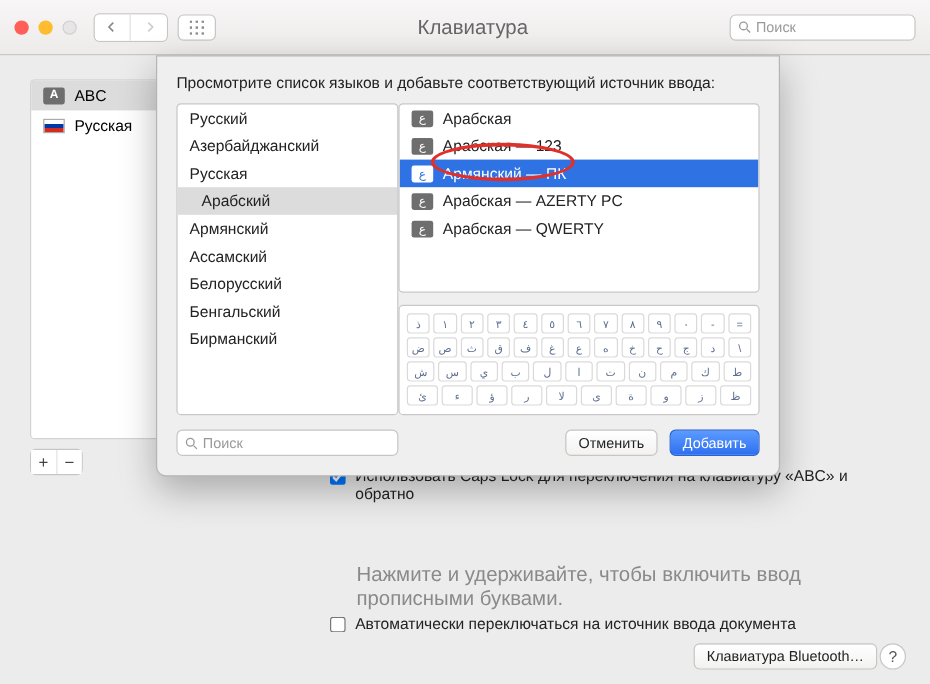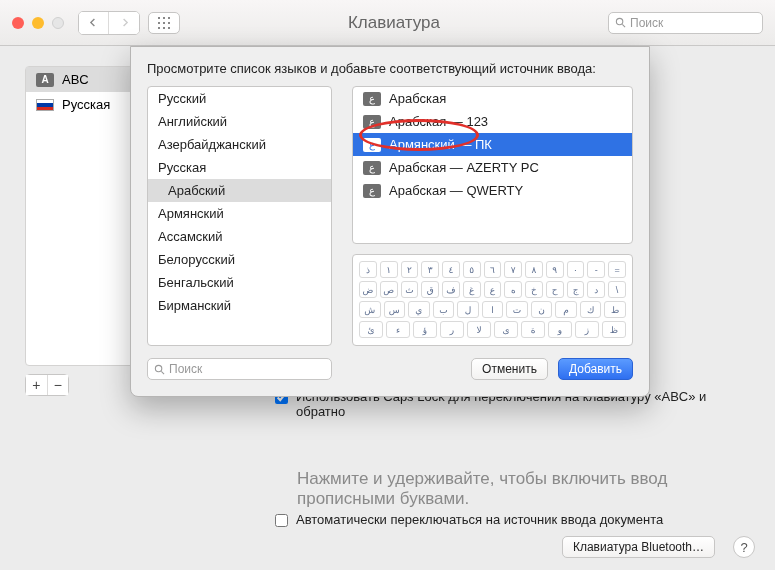--- a/index.html
+++ b/index.html
@@ -28,28 +28,28 @@
   .flag{ width:18px; height:12px; display:inline-block; background:linear-gradient(#fff 33%,#0039a6 33%,#0039a6 66%,#d52b1e 66%); border:0.5px solid #aaa;}
   .addremove { width:44px; height:22px; border:1px solid #c7c6c5; border-radius:5px; background:#fff; display:flex; margin-top:8px;}
   .addremove button{flex:1;border:none;background:#fff;color:#444;font-size:14px;}
   .addremove button:first-child{border-right:1px solid #dcdbda;}
 
   .checks { margin-left: 10px; font-size:13px; color:#222;}
   .checks .row{display:flex; align-items:flex-start; gap:8px; padding:3px 0;}
   .checks input[type=checkbox]{margin-top:2px;}
   .checks .hint{ color:#8a8a8a; font-size:17px; padding-left:22px;margin-top:47px;}
 
-  .footer { position:absolute; bottom:12px; right:20px; display:flex; gap:18px; align-items:center;}
+  .footer { position:absolute; bottom:12px; right:20px; display:flex; gap:2px; align-items:center;}
   .btn { height:22px; padding:0 10px; border:1px solid #c7c6c5; border-radius:5px; background:linear-gradient(#fff,#f3f2f1); font-size:12px; color:#222;}
   .help { width:22px;height:22px;border:1px solid #c7c6c5;border-radius:11px;background:#fff;font-size:13px;color:#555;display:flex;align-items:center;justify-content:center;}
 
   
   .sheet { position:absolute; top:46px; left:130px; width:520px; background:#efefef; border:1px solid #b6b5b4; border-radius:0 0 8px 8px; box-shadow:0 12px 30px rgba(0,0,0,.28); padding:14px 16px 16px;}
   .sheet-title{ font-size:13px; color:#222; margin-bottom:10px;}
-  .cols{ display:flex; gap:20px;}
+  .cols{ display:flex; gap:0;}
   .listbox{ background:#fff; border:1px solid #c8c7c6; border-radius:4px; height:260px; overflow-y:auto; }
   .listbox.left{ width:185px;} .listbox.right{ flex:1;}
   .li{ padding:4px 10px; font-size:13px; color:#222; display:flex; align-items:center; gap:8px;}
   .li.sel-grey{ background:#dcdcdc;padding-left:20px;}
   .li.sel-blue{ background:#2f72e4; color:#fff;}
   .ar-icon{ width:18px; height:14px; border-radius:2px; background:#6e6e6e; color:#fff; font-size:10px; display:flex;align-items:center;justify-content:center;}
   .li.sel-blue .ar-icon{ background:#fff; color:#2f72e4;}
   .rightcol{ flex:1; display:flex; flex-direction:column; gap:10px;}
   .kbd-preview{ background:#fff; border:1px solid #c8c7c6; border-radius:4px; height:92px; padding:6px; display:flex; flex-direction:column; gap:3px;}
   .kbd-row{ display:flex; gap:3px;}
@@ -147,21 +147,20 @@
 <div class="footer">
   <button class="btn">Клавиатура Bluetooth…</button>
   <div class="help">?</div>
 </div>
 
 <div class="sheet">
   <div class="sheet-title">Просмотрите список языков и добавьте соответствующий источник ввода:</div>
   <div class="cols">
     <div class="listbox left" id="lang-list">
         <div class="li">Русский</div>
-        <div class="li">Английский</div>
         <div class="li">Азербайджанский</div>
         <div class="li">Русская</div>
         <div class="li sel-grey">Арабский</div>
         <div class="li">Армянский</div>
         <div class="li">Ассамский</div>
         <div class="li">Белорусский</div>
         <div class="li">Бенгальский</div>
         <div class="li">Бирманский</div>
       </div>
     <div class="rightcol">

